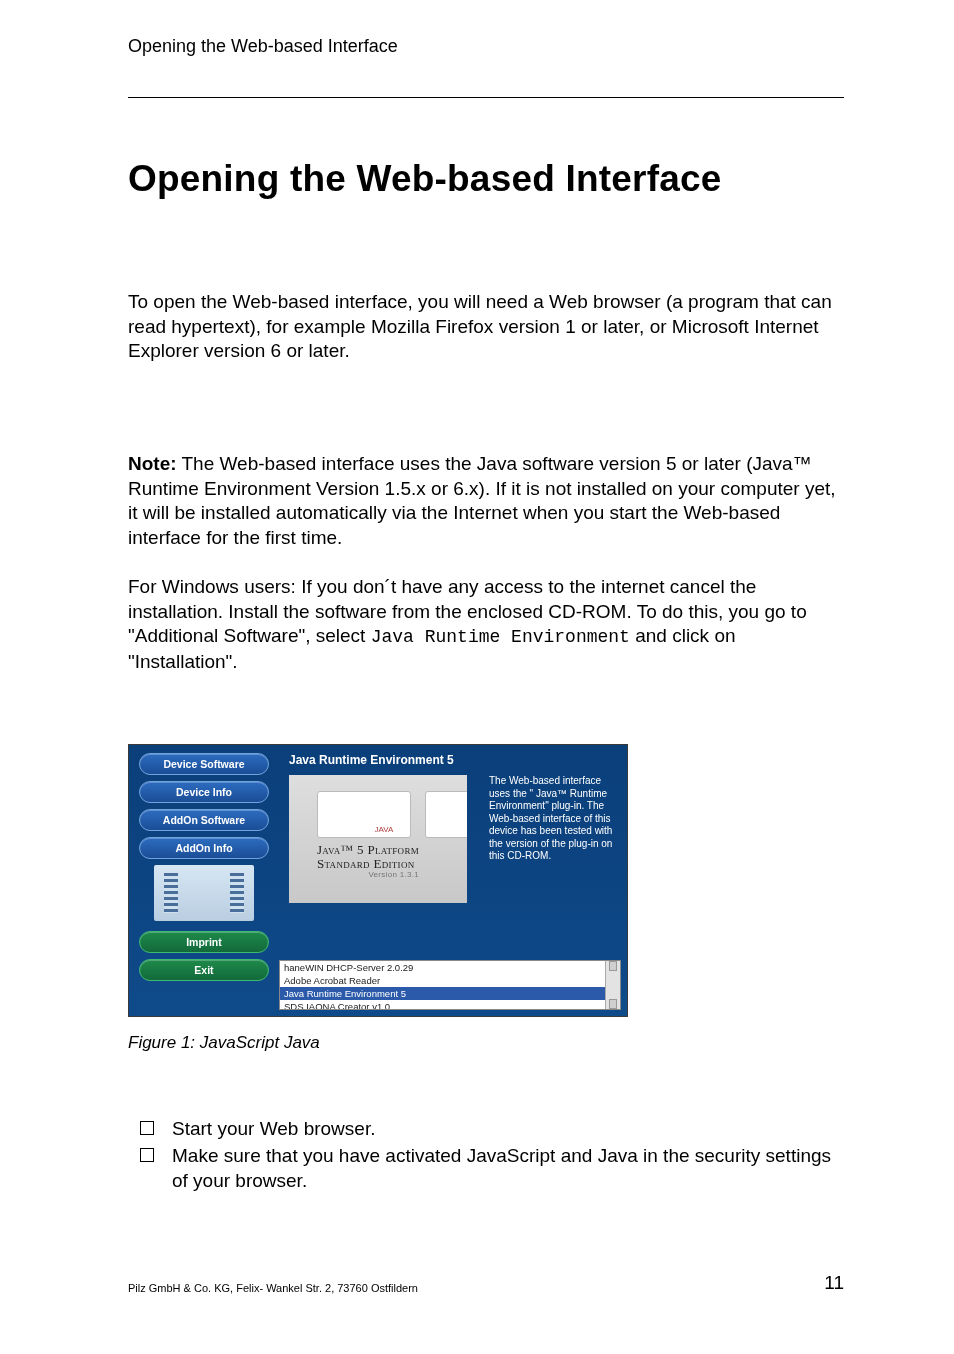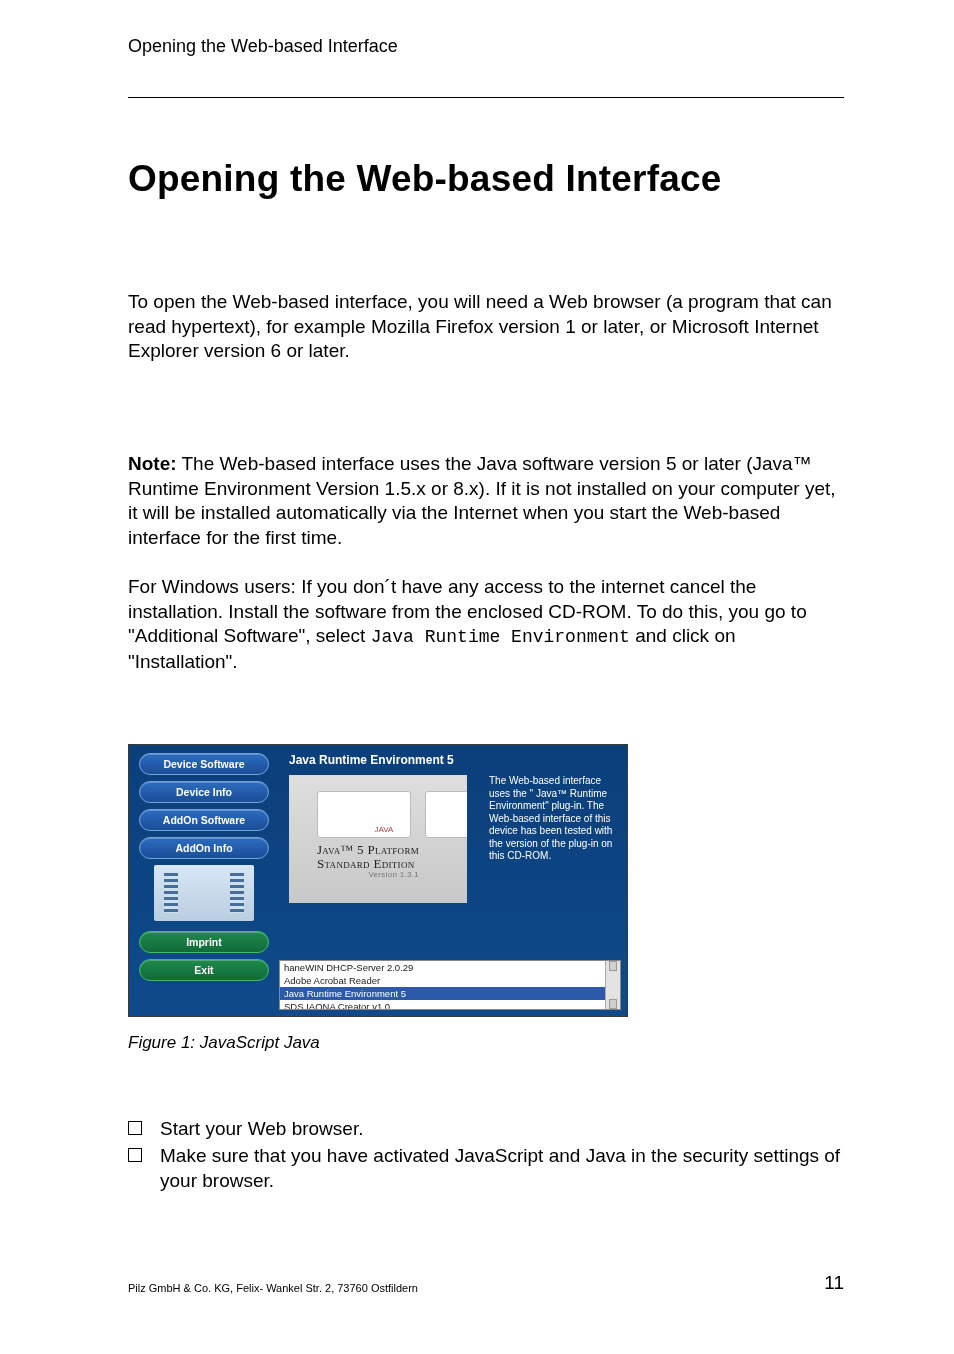--- a/index.html
+++ b/index.html
@@ -241,20 +241,21 @@
     margin: 64px 0 0 0;
     padding: 0;
     list-style: none;
   }
   .steps li {
     font-size: 19px;
     line-height: 1.3;
     padding-left: 32px;
     position: relative;
     margin-bottom: 2px;
+    margin-left: 12px;
   }
   .steps li::before {
     content: "";
     position: absolute;
     left: 0;
     top: 4px;
     width: 14px;
     height: 14px;
     border: 1.3px solid #000;
     box-sizing: border-box;
@@ -286,21 +287,21 @@
   <div class="running-header">Opening the Web-based Interface</div>
   <hr class="hr">
 
   <h1 class="chapter-title">Opening the Web-based Interface</h1>
 
   <p class="body-text">To open the Web-based interface, you will need a Web browser (a program that can read hypertext), for example Mozilla Firefox version 1 or later, or Microsoft Internet Explorer version 6 or later.</p>
 
   <div class="gap-large"></div>
 
   <p class="body-text">
-    <span class="note-label">Note:</span><span> The Web-based interface uses the Java software version 5 or later (Java™ Runtime Environment Version 1.5.x or 8.x). If it is not installed on your computer yet, it will be installed automatically via the Internet when you start the Web-based interface for the first time.</span>
+    <span class="note-label">Note:</span><span> The Web-based interface uses the Java software version 5 or later (Java™ Runtime Environment Version 1.5.x or 6.x). If it is not installed on your computer yet, it will be installed automatically via the Internet when you start the Web-based interface for the first time.</span>
   </p>
 
   <p class="body-text">
     <span>For Windows users: If you don´t have any access to the internet cancel the installation. Install the software from the enclosed CD-ROM. To do this, you go to "Additional Software", select </span><span class="mono">Java Runtime Environment</span><span> and click on "Installation".</span>
   </p>
 
   <div class="figure-wrap">
     <div class="figure">
       <div class="fig-left">
         <span class="pill">Device Software</span>

